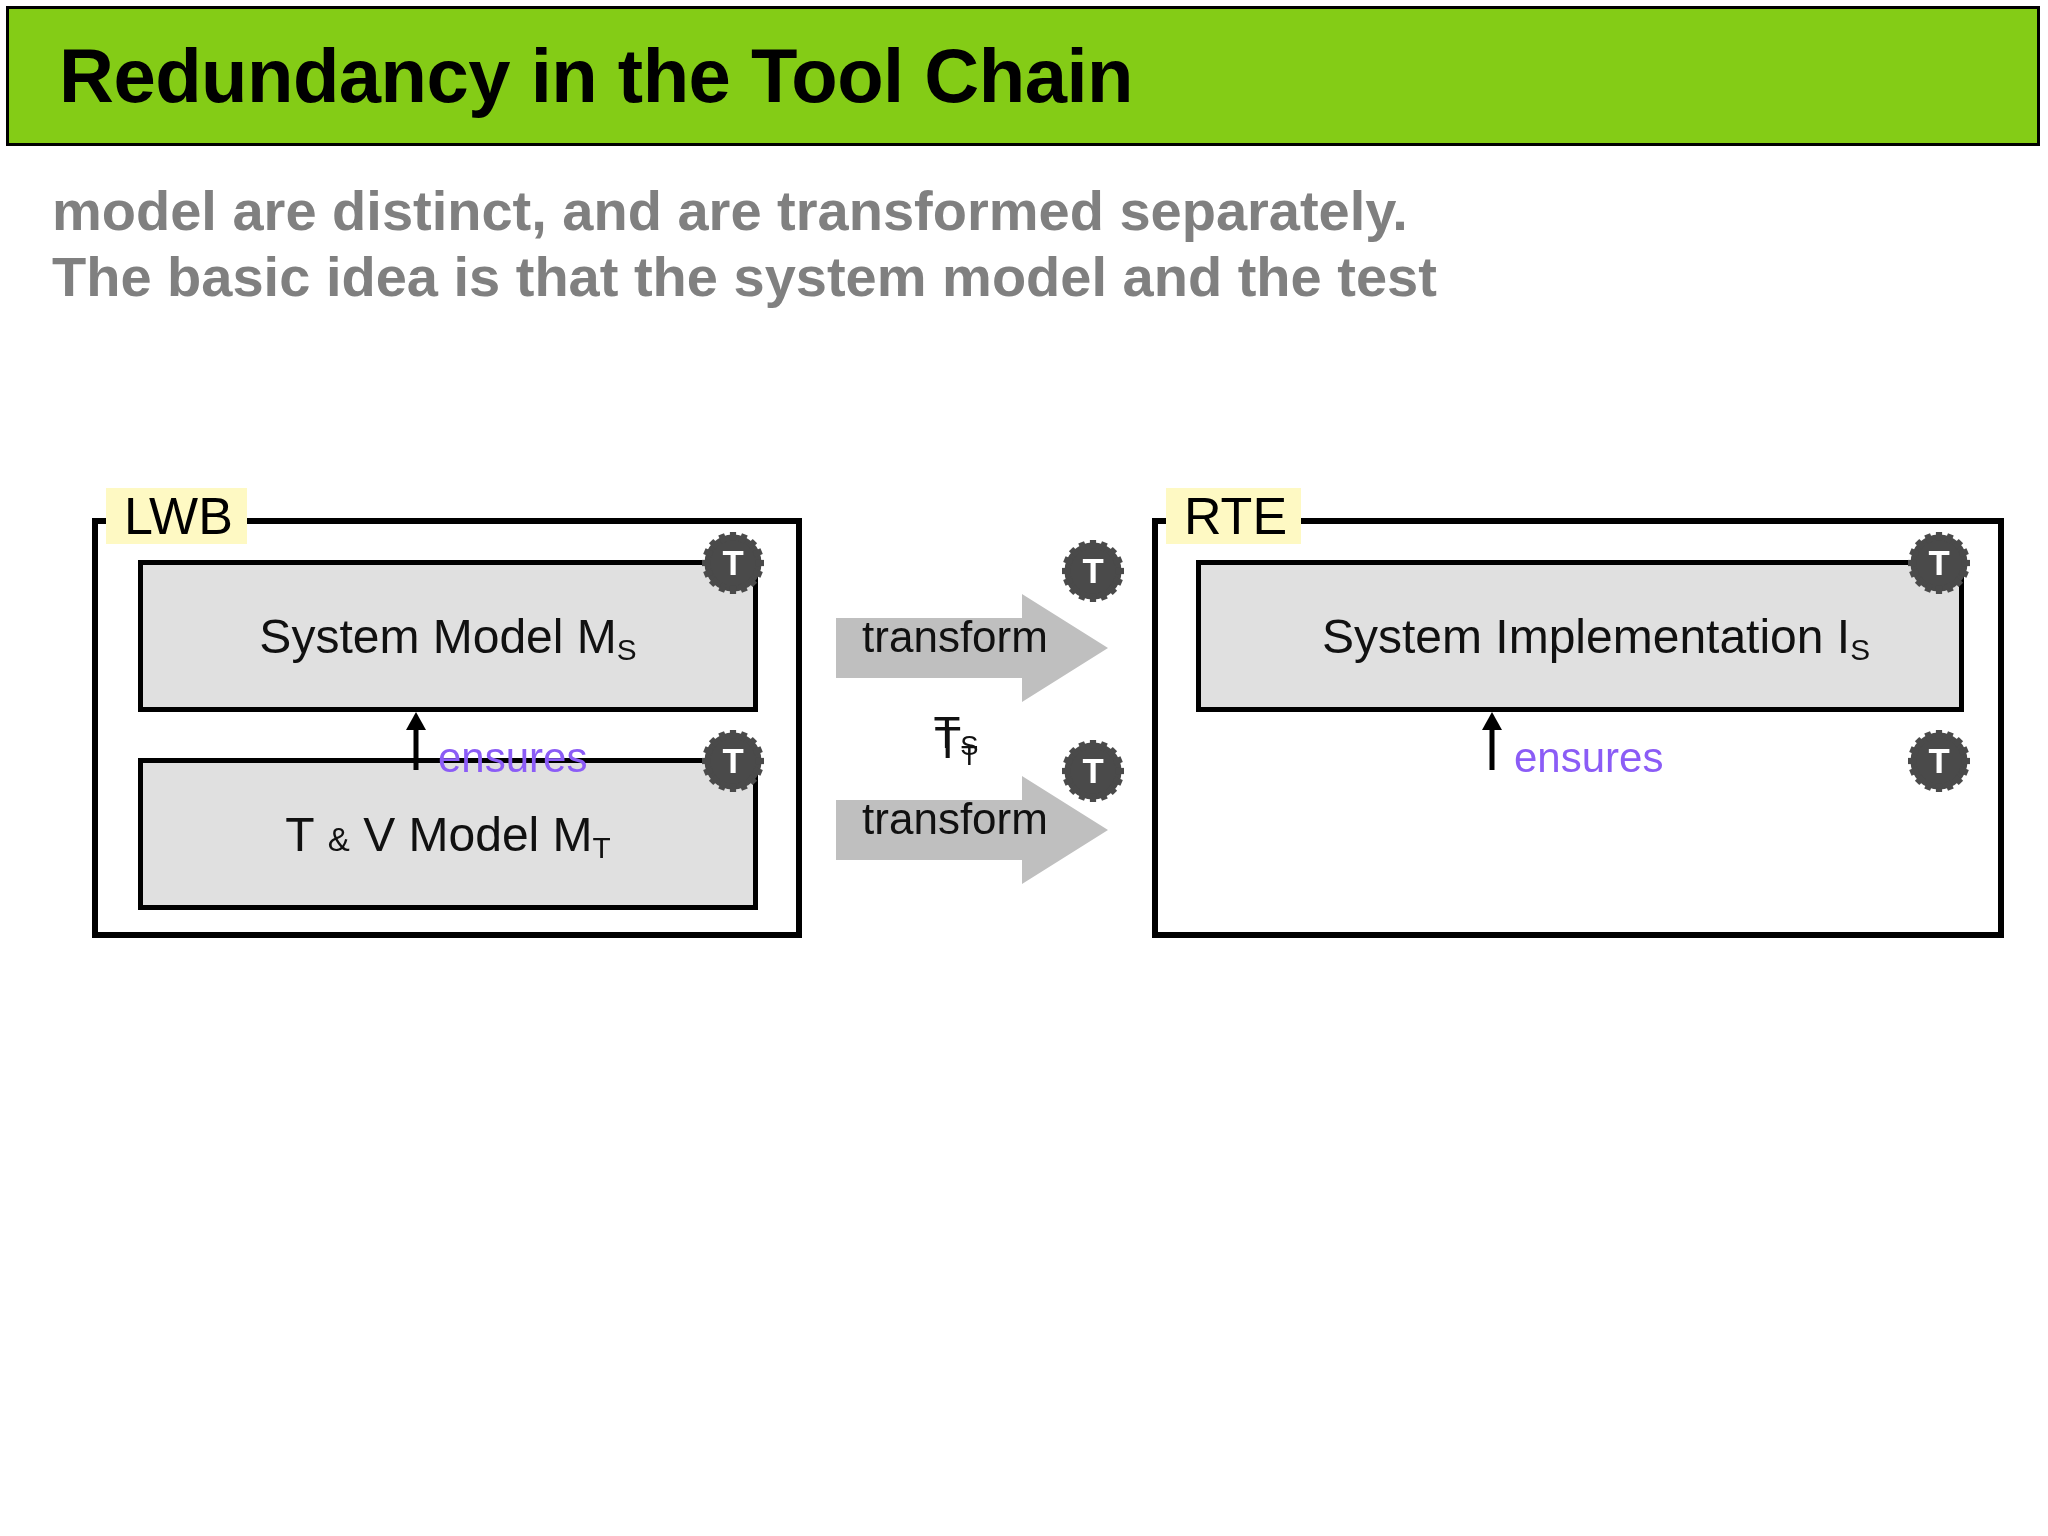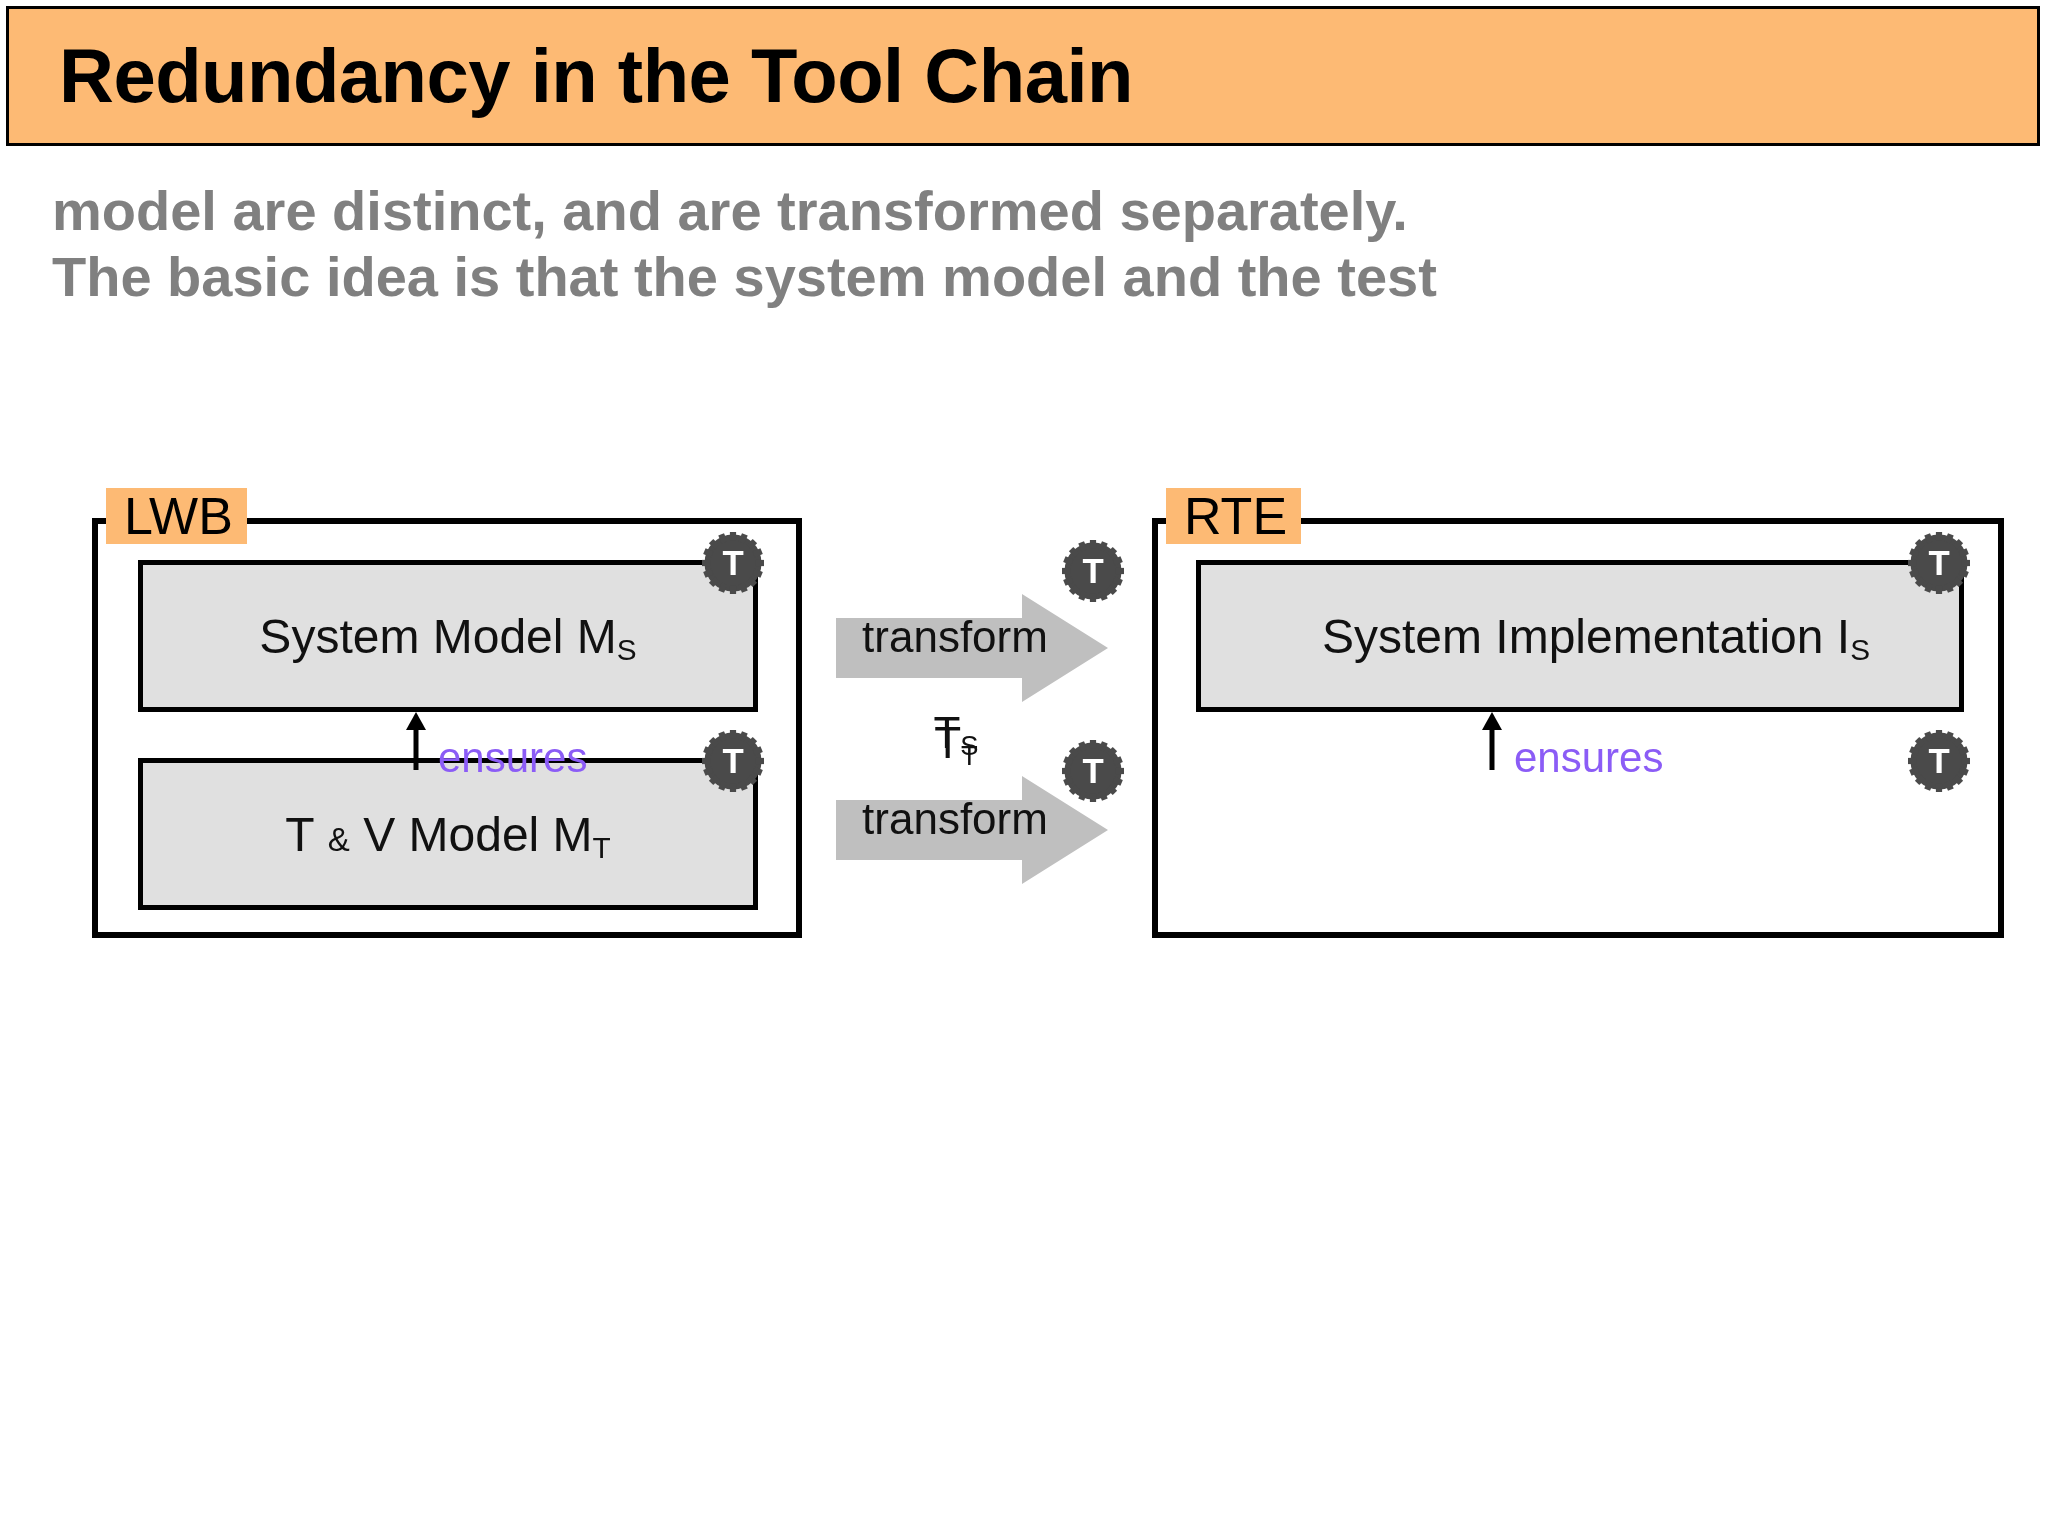--- a/index.html
+++ b/index.html
@@ -15,21 +15,21 @@
     position: relative;
   }
 
   
   .slide-header {
     position: absolute;
     left: 6px;
     top: 6px;
     width: 2034px;
     height: 140px;
-    background: #fdba74;
+    background: #84cc16;
     border: 3px solid #000000;
     box-sizing: border-box;
     display: flex;
     align-items: center;
   }
   .slide-title {
     font-size: 76px;
     font-weight: bold;
     color: #000000;
     letter-spacing: -0.5px;
@@ -67,21 +67,21 @@
     box-sizing: border-box;
     background: transparent;
   }
   #tool-box-lwb { left: 92px;  top: 78px; width: 710px; height: 420px; }
   #tool-box-rte { left: 1152px; top: 78px; width: 852px; height: 420px; }
 
   
   .tool-label {
     position: absolute;
     top: 48px;
-    background: #fdba74;
+    background: #fef9c3;
     padding: 0 14px 0 18px;
     font-size: 52px;
     font-weight: normal;
     color: #000000;
     line-height: 56px;
     height: 56px;
     z-index: 4;
   }
   #tool-label-lwb { left: 106px; }
   #tool-label-rte { left: 1166px; }

